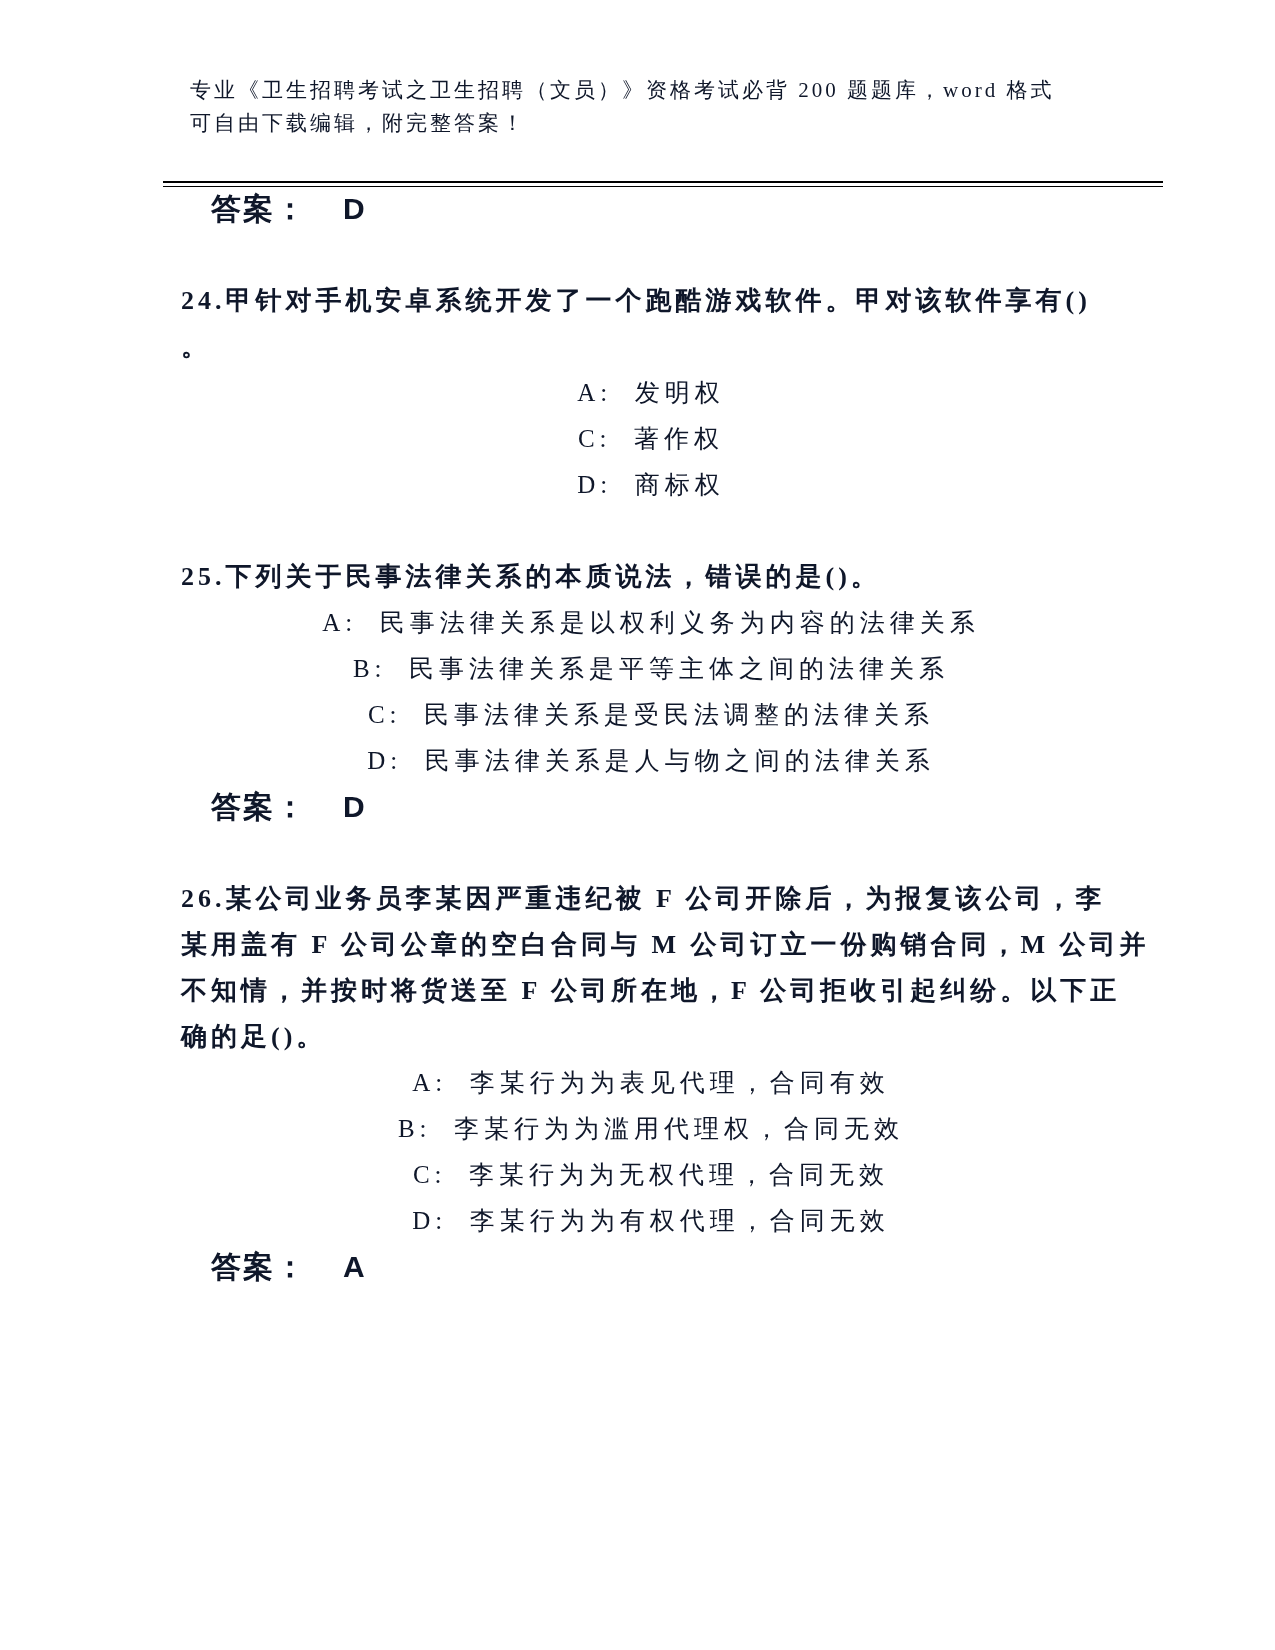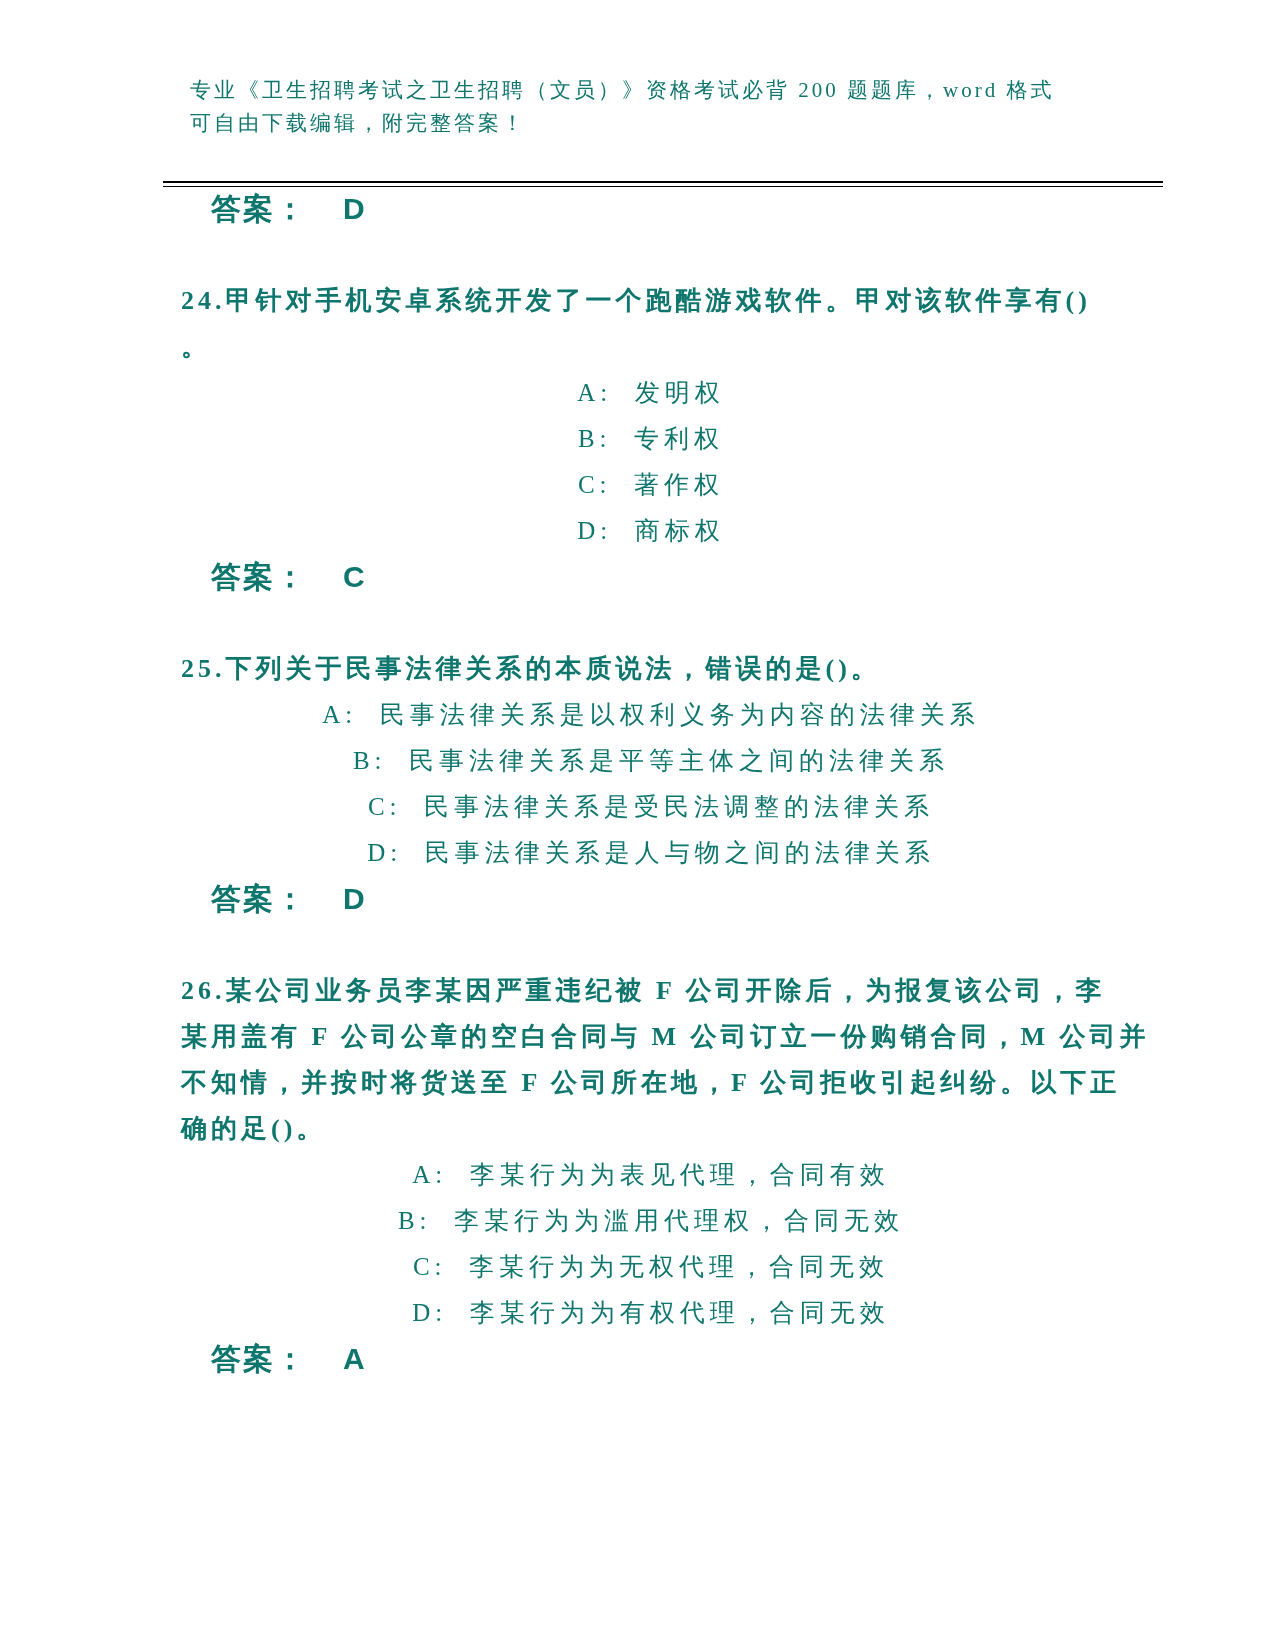--- a/index.html
+++ b/index.html
@@ -2,21 +2,21 @@
 <html><head>
 <meta charset="utf-8">
 <style>
   html, body { margin: 0; padding: 0; background: #ffffff; }
 
   .page {
     position: relative;
     width: 1275px;
     height: 1650px;
     background: #ffffff;
-    color: #0f766e;
+    color: #0f172a;
     overflow: hidden;
     font-family: "Liberation Serif", serif;
   }
 
   
   .header {
     position: absolute;
     left: 190px;
     top: 74px;
     width: 990px;
@@ -86,24 +86,22 @@
 
   <div class="content">
 
     <div class="line ans"><span>答案：</span><span class="ans-value">D</span></div>
 
     <div class="line blank"></div>
 
     <div class="line stem">24.甲针对手机安卓系统开发了一个跑酷游戏软件。甲对该软件享有()</div>
     <div class="line stem">。</div>
     <div class="line opt">A:  发明权</div>
-    <div class="line opt">B:  专利权</div>
     <div class="line opt">C:  著作权</div>
     <div class="line opt">D:  商标权</div>
-    <div class="line ans"><span>答案：</span><span class="ans-value">C</span></div>
 
     <div class="line blank"></div>
 
     <div class="line stem">25.下列关于民事法律关系的本质说法，错误的是()。</div>
     <div class="line opt">A:  民事法律关系是以权利义务为内容的法律关系</div>
     <div class="line opt">B:  民事法律关系是平等主体之间的法律关系</div>
     <div class="line opt">C:  民事法律关系是受民法调整的法律关系</div>
     <div class="line opt">D:  民事法律关系是人与物之间的法律关系</div>
     <div class="line ans"><span>答案：</span><span class="ans-value">D</span></div>
 

